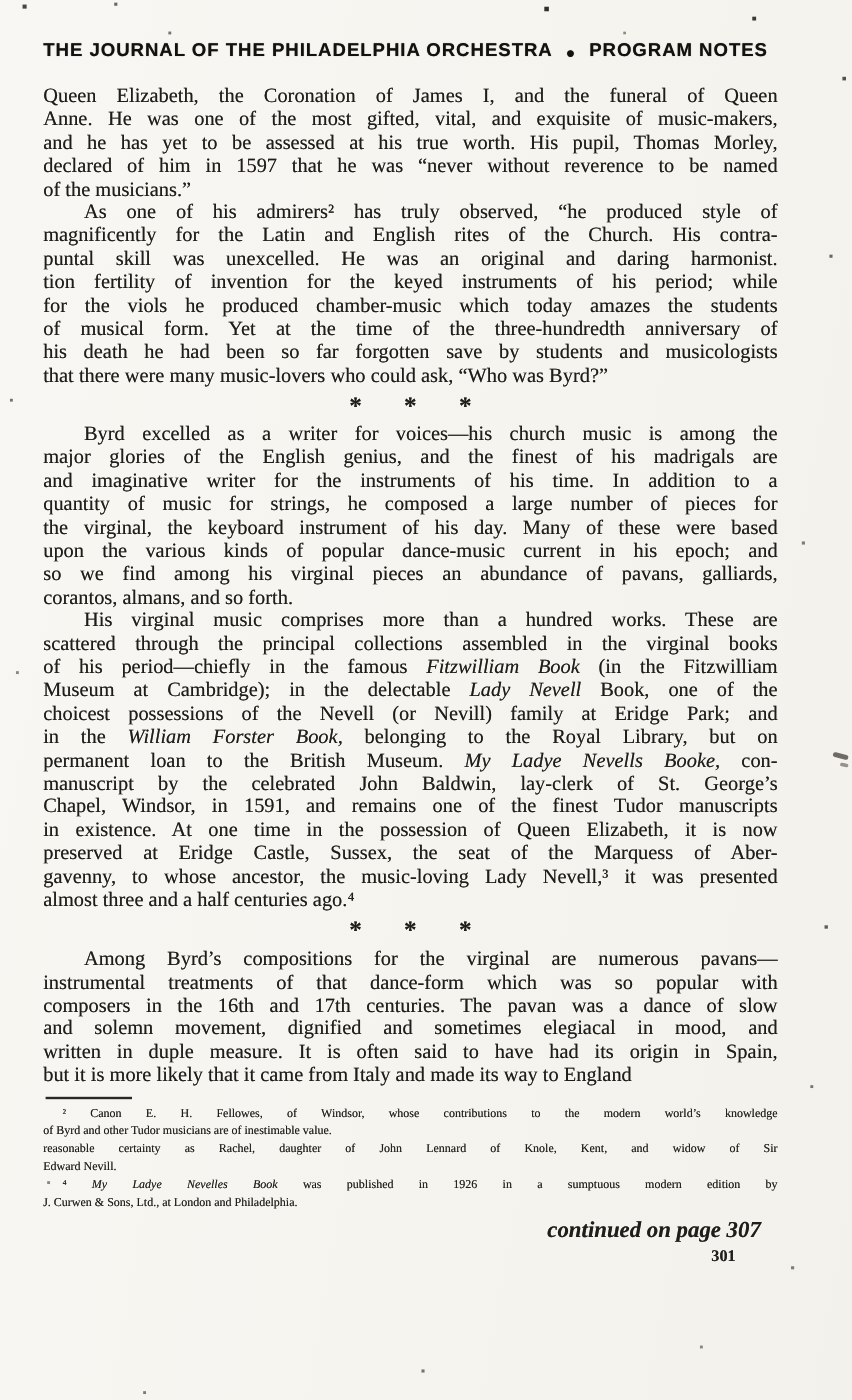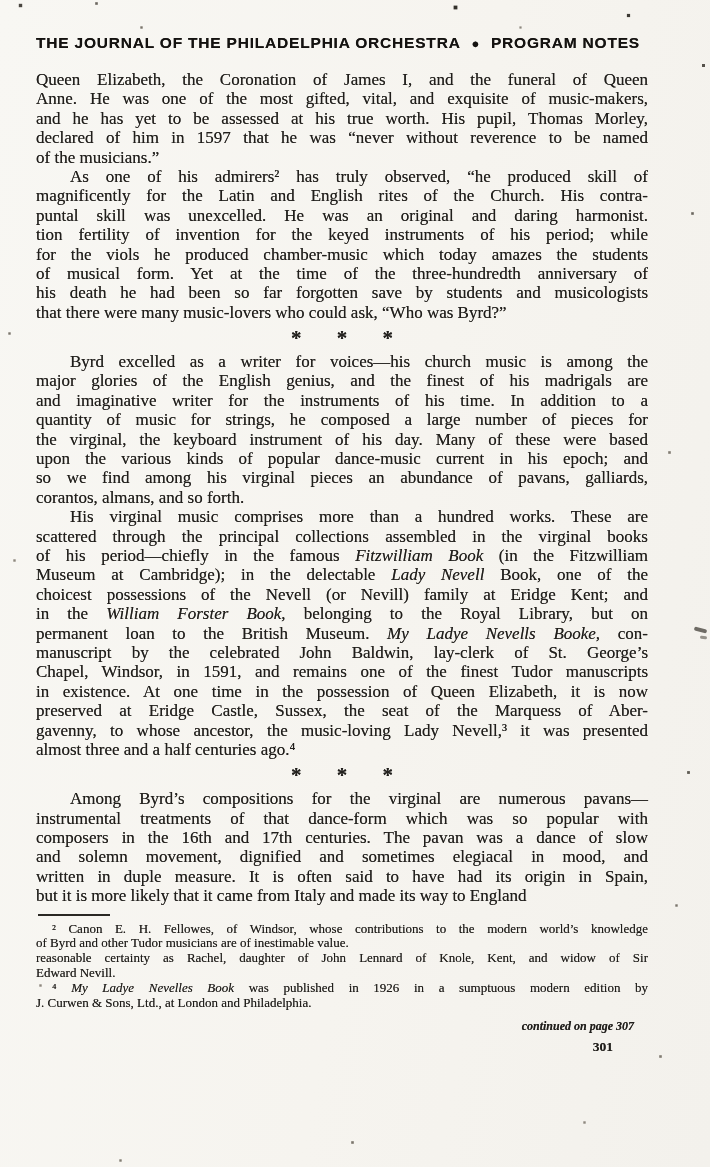--- a/index.html
+++ b/index.html
@@ -16,27 +16,27 @@
   .column{position:absolute;left:36px;top:70px;width:612px;}
   .line{height:19.4px;line-height:19.4px;font-size:17px;text-align:justify;text-align-last:justify;
         text-shadow:0 0 .55px rgba(32,30,27,.7);}
   .line.last{text-align-last:left;}
   .line.first-indent{text-indent:34px;}
   .it{font-style:italic;}
   .separator{height:20px;line-height:22px;margin:5px 0;text-align:center;font-size:21px;font-weight:600;
              word-spacing:30px;text-shadow:0 0 .5px rgba(32,30,27,.7);}
   
   .fn-rule{width:72px;height:2px;background:#2a2824;margin:8px 0 6px 2px;}
-  .fn-line{height:14.8px;line-height:14.8px;font-size:13px;text-align:justify;text-align-last:justify;
+  .fn-line{height:14.8px;line-height:14.8px;font-size:10px;text-align:justify;text-align-last:justify;
            text-shadow:0 0 .5px rgba(32,30,27,.65);}
   .fn-line.last{text-align-last:left;}
   .fn-line.first-indent-sm{text-indent:16px;}
   
   .continued{margin-top:6px;height:20px;line-height:20px;text-align:right;padding-right:14px;
-             font-style:italic;font-weight:700;font-size:12px;text-shadow:0 0 .5px rgba(32,30,27,.7);}
+             font-style:italic;font-weight:700;font-size:19px;text-shadow:0 0 .5px rgba(32,30,27,.7);}
   .folio{margin-top:3px;height:16px;line-height:16px;text-align:right;padding-right:35px;
          font-weight:700;font-size:13.5px;text-shadow:0 0 .5px rgba(32,30,27,.7);}
   
   .speckles{position:absolute;top:0;left:0;width:1px;height:1px;background:transparent;
     box-shadow:
       20px 5px 0 1.2px #4a4741, 96px 3px 0 .8px #6b675f, 455px 7px 0 1.4px #33302b,
       628px 15px 0 1.1px #3c3933, 141px 27px 0 .7px #7a756c, 520px 27px 0 .6px #8d887e,
       703px 65px 0 1px #55514a, 692px 213px 0 .8px #6b675f, 9px 333px 0 .7px #7a756c,
       669px 452px 0 .8px #817c72, 14px 560px 0 .7px #8d887e, 688px 772px 0 .9px #5f5b53,
       676px 905px 0 .7px #7a756c, 40px 985px 0 .7px #8d887e, 660px 1056px 0 .8px #817c72,
@@ -63,21 +63,21 @@
   <div class="column">
 
     <div class="para">
         <div class="line"><span>Queen Elizabeth, the Coronation of James I, and the funeral of Queen</span></div>
         <div class="line"><span>Anne. He was one of the most gifted, vital, and exquisite of music-makers,</span></div>
         <div class="line"><span>and he has yet to be assessed at his true worth. His pupil, Thomas Morley,</span></div>
         <div class="line"><span>declared of him in 1597 that he was “never without reverence to be named</span></div>
         <div class="line last"><span>of the musicians.”</span></div>
       </div>
       <div class="para">
-        <div class="line first-indent"><span>As one of his admirers² has truly observed, “he produced skill of</span></div>
+        <div class="line first-indent"><span>As one of his admirers² has truly observed, “he produced style of</span></div>
         <div class="line"><span>magnificently for the Latin and English rites of the Church. His contra-</span></div>
         <div class="line"><span>puntal skill was unexcelled. He was an original and daring harmonist.</span></div>
         <div class="line"><span>tion fertility of invention for the keyed instruments of his period; while</span></div>
         <div class="line"><span>for the viols he produced chamber-music which today amazes the students</span></div>
         <div class="line"><span>of musical form. Yet at the time of the three-hundredth anniversary of</span></div>
         <div class="line"><span>his death he had been so far forgotten save by students and musicologists</span></div>
         <div class="line last"><span>that there were many music-lovers who could ask, “Who was Byrd?”</span></div>
       </div>
       <div class="separator">* * *</div>
       <div class="para">
@@ -88,21 +88,21 @@
         <div class="line"><span>the virginal, the keyboard instrument of his day. Many of these were based</span></div>
         <div class="line"><span>upon the various kinds of popular dance-music current in his epoch; and</span></div>
         <div class="line"><span>so we find among his virginal pieces an abundance of pavans, galliards,</span></div>
         <div class="line last"><span>corantos, almans, and so forth.</span></div>
       </div>
       <div class="para">
         <div class="line first-indent"><span>His virginal music comprises more than a hundred works. These are</span></div>
         <div class="line"><span>scattered through the principal collections assembled in the virginal books</span></div>
         <div class="line"><span>of his period—chiefly in the famous </span><span class="it">Fitzwilliam Book</span><span> (in the Fitzwilliam</span></div>
         <div class="line"><span>Museum at Cambridge); in the delectable </span><span class="it">Lady Nevell</span><span> Book, one of the</span></div>
-        <div class="line"><span>choicest possessions of the Nevell (or Nevill) family at Eridge Kent; and</span></div>
+        <div class="line"><span>choicest possessions of the Nevell (or Nevill) family at Eridge Park; and</span></div>
         <div class="line"><span>in the </span><span class="it">William Forster Book,</span><span> belonging to the Royal Library, but on</span></div>
         <div class="line"><span>permanent loan to the British Museum. </span><span class="it">My Ladye Nevells Booke,</span><span> con-</span></div>
         <div class="line"><span>manuscript by the celebrated John Baldwin, lay-clerk of St. George’s</span></div>
         <div class="line"><span>Chapel, Windsor, in 1591, and remains one of the finest Tudor manuscripts</span></div>
         <div class="line"><span>in existence. At one time in the possession of Queen Elizabeth, it is now</span></div>
         <div class="line"><span>preserved at Eridge Castle, Sussex, the seat of the Marquess of Aber-</span></div>
         <div class="line"><span>gavenny, to whose ancestor, the music-loving Lady Nevell,³ it was presented</span></div>
         <div class="line last"><span>almost three and a half centuries ago.⁴</span></div>
       </div>
       <div class="separator">* * *</div>

